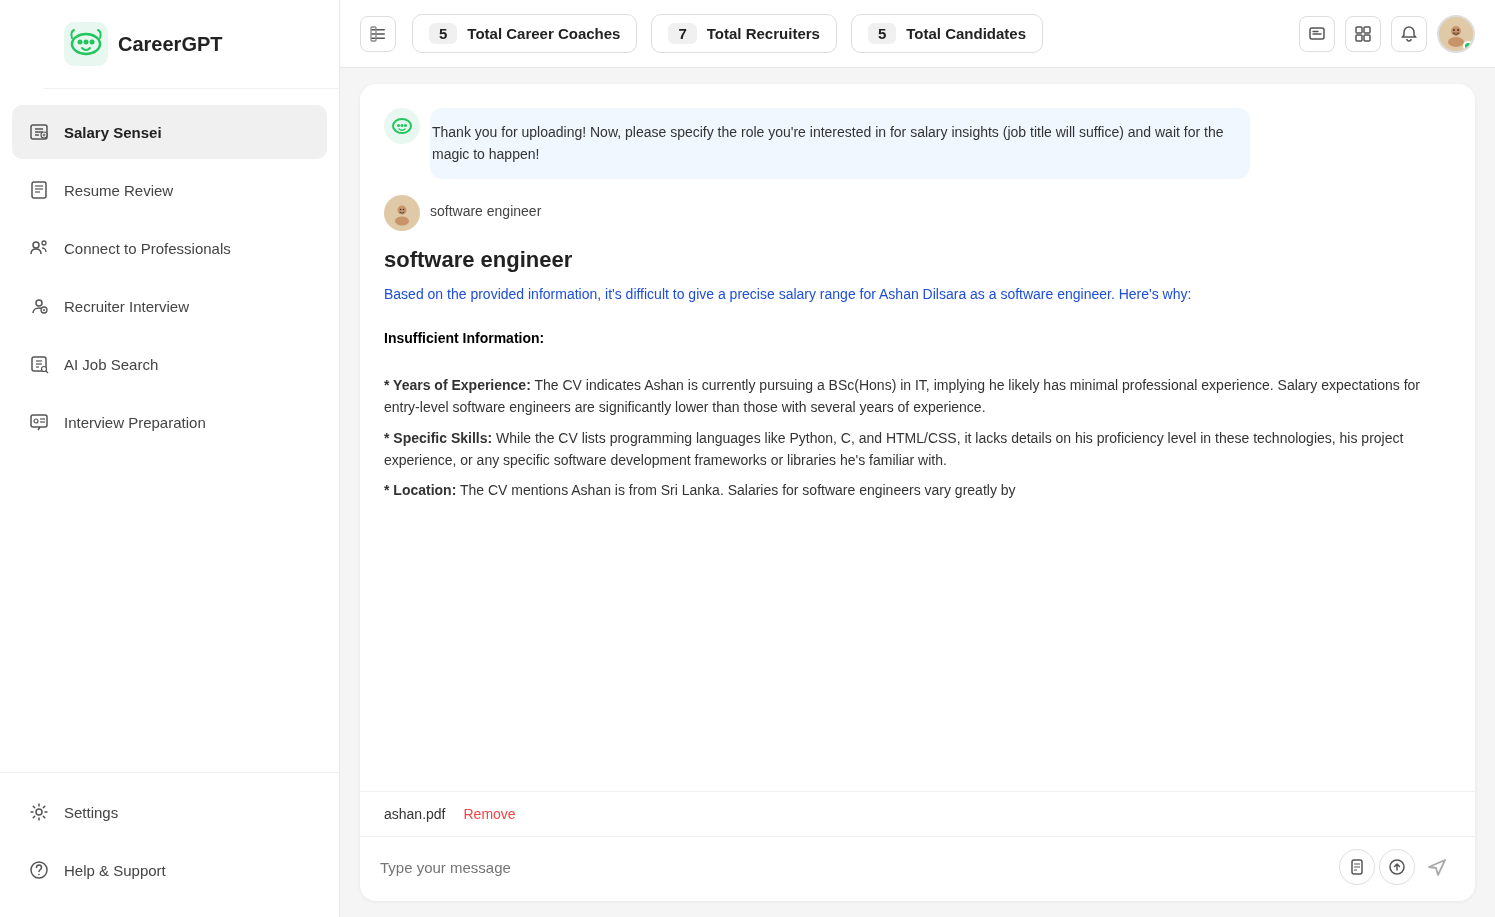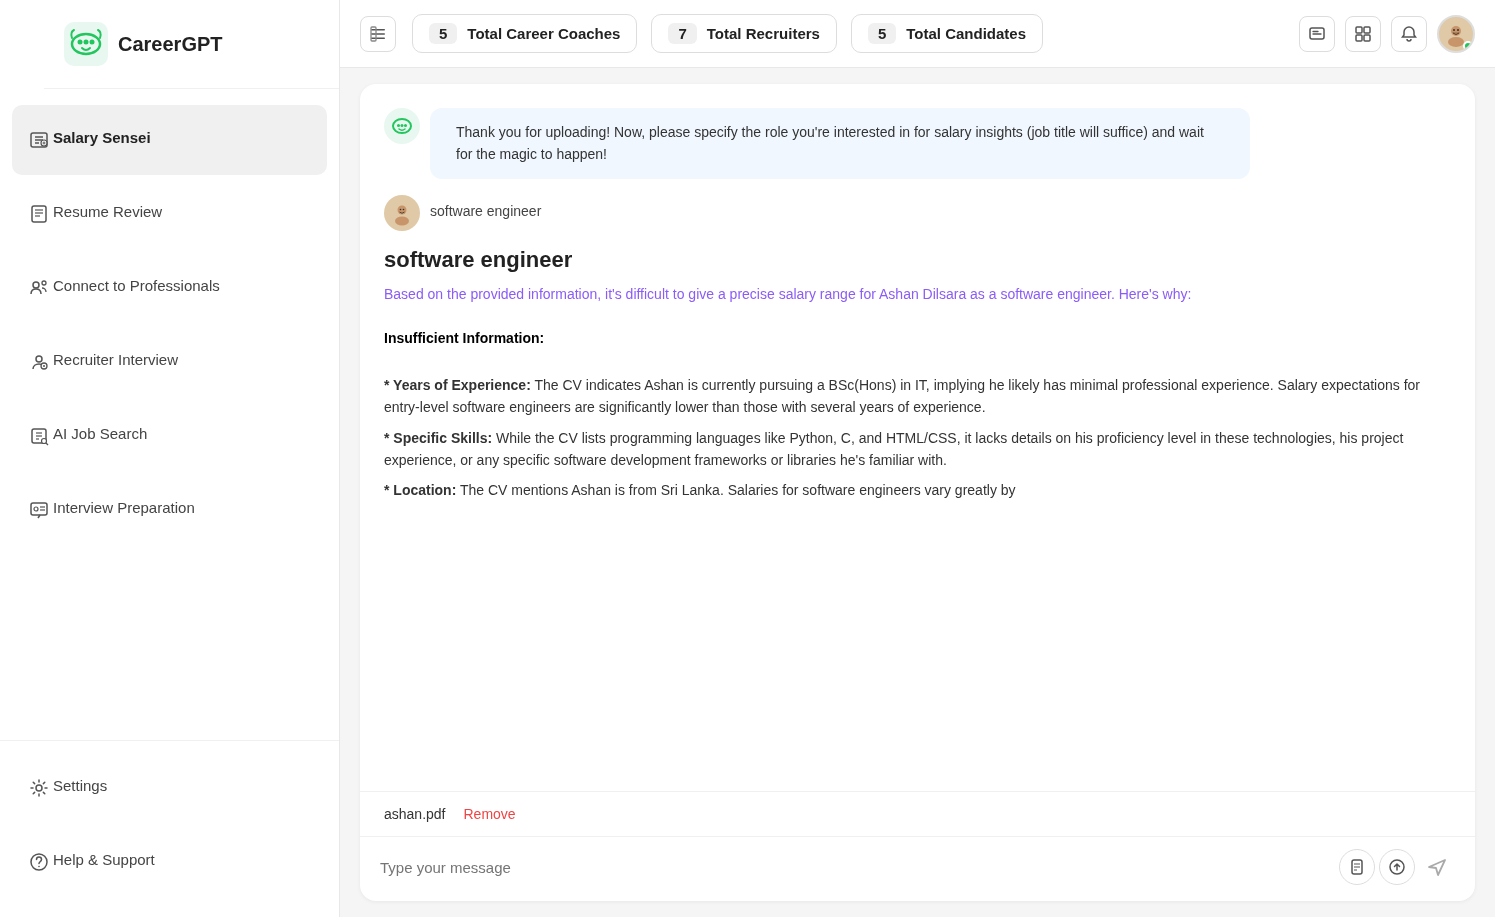--- a/index.html
+++ b/index.html
@@ -35,22 +35,23 @@
     }
     .sidebar-nav {
       flex: 1;
       padding: 16px 12px;
       display: flex;
       flex-direction: column;
       gap: 4px;
     }
     .nav-item {
       display: flex;
-      gap: 3px;
-      padding: 24px 16px;
+      align-items: center;
+      gap: 14px;
+      padding: 16px 16px;
       border-radius: 10px;
       cursor: pointer;
       font-size: 15px;
       color: #444;
       font-weight: 500;
       transition: background 0.15s;
     }
     .nav-item.active {
       background: #f0f0f0;
       color: #222;
@@ -210,21 +211,21 @@
       border-radius: 50%;
       background: #e8f8f0;
       display: flex;
       align-items: center;
       justify-content: center;
       flex-shrink: 0;
     }
     .bot-bubble {
       background: #f0f7ff;
       border-radius: 12px;
-      padding: 14px 26px;
+      padding: 14px 2px;
       font-size: 14px;
       color: #333;
       line-height: 1.55;
       max-width: 820px;
     }
     .user-message {
       display: flex;
       gap: 10px;
       align-items: flex-start;
     }
@@ -249,21 +250,21 @@
       padding: 0 0 8px;
     }
     .response-title {
       font-size: 22px;
       font-weight: 700;
       color: #222;
       margin-bottom: 10px;
     }
     .response-text {
       font-size: 14px;
-      color: #8b5cf6;
+      color: #1d4ed8;
       line-height: 1.6;
     }
     .section-header {
       font-weight: 700;
       font-size: 14px;
       margin-bottom: 10px;
       margin-top: 6px;
     }
     .bullet-item {
       font-size: 14px;

